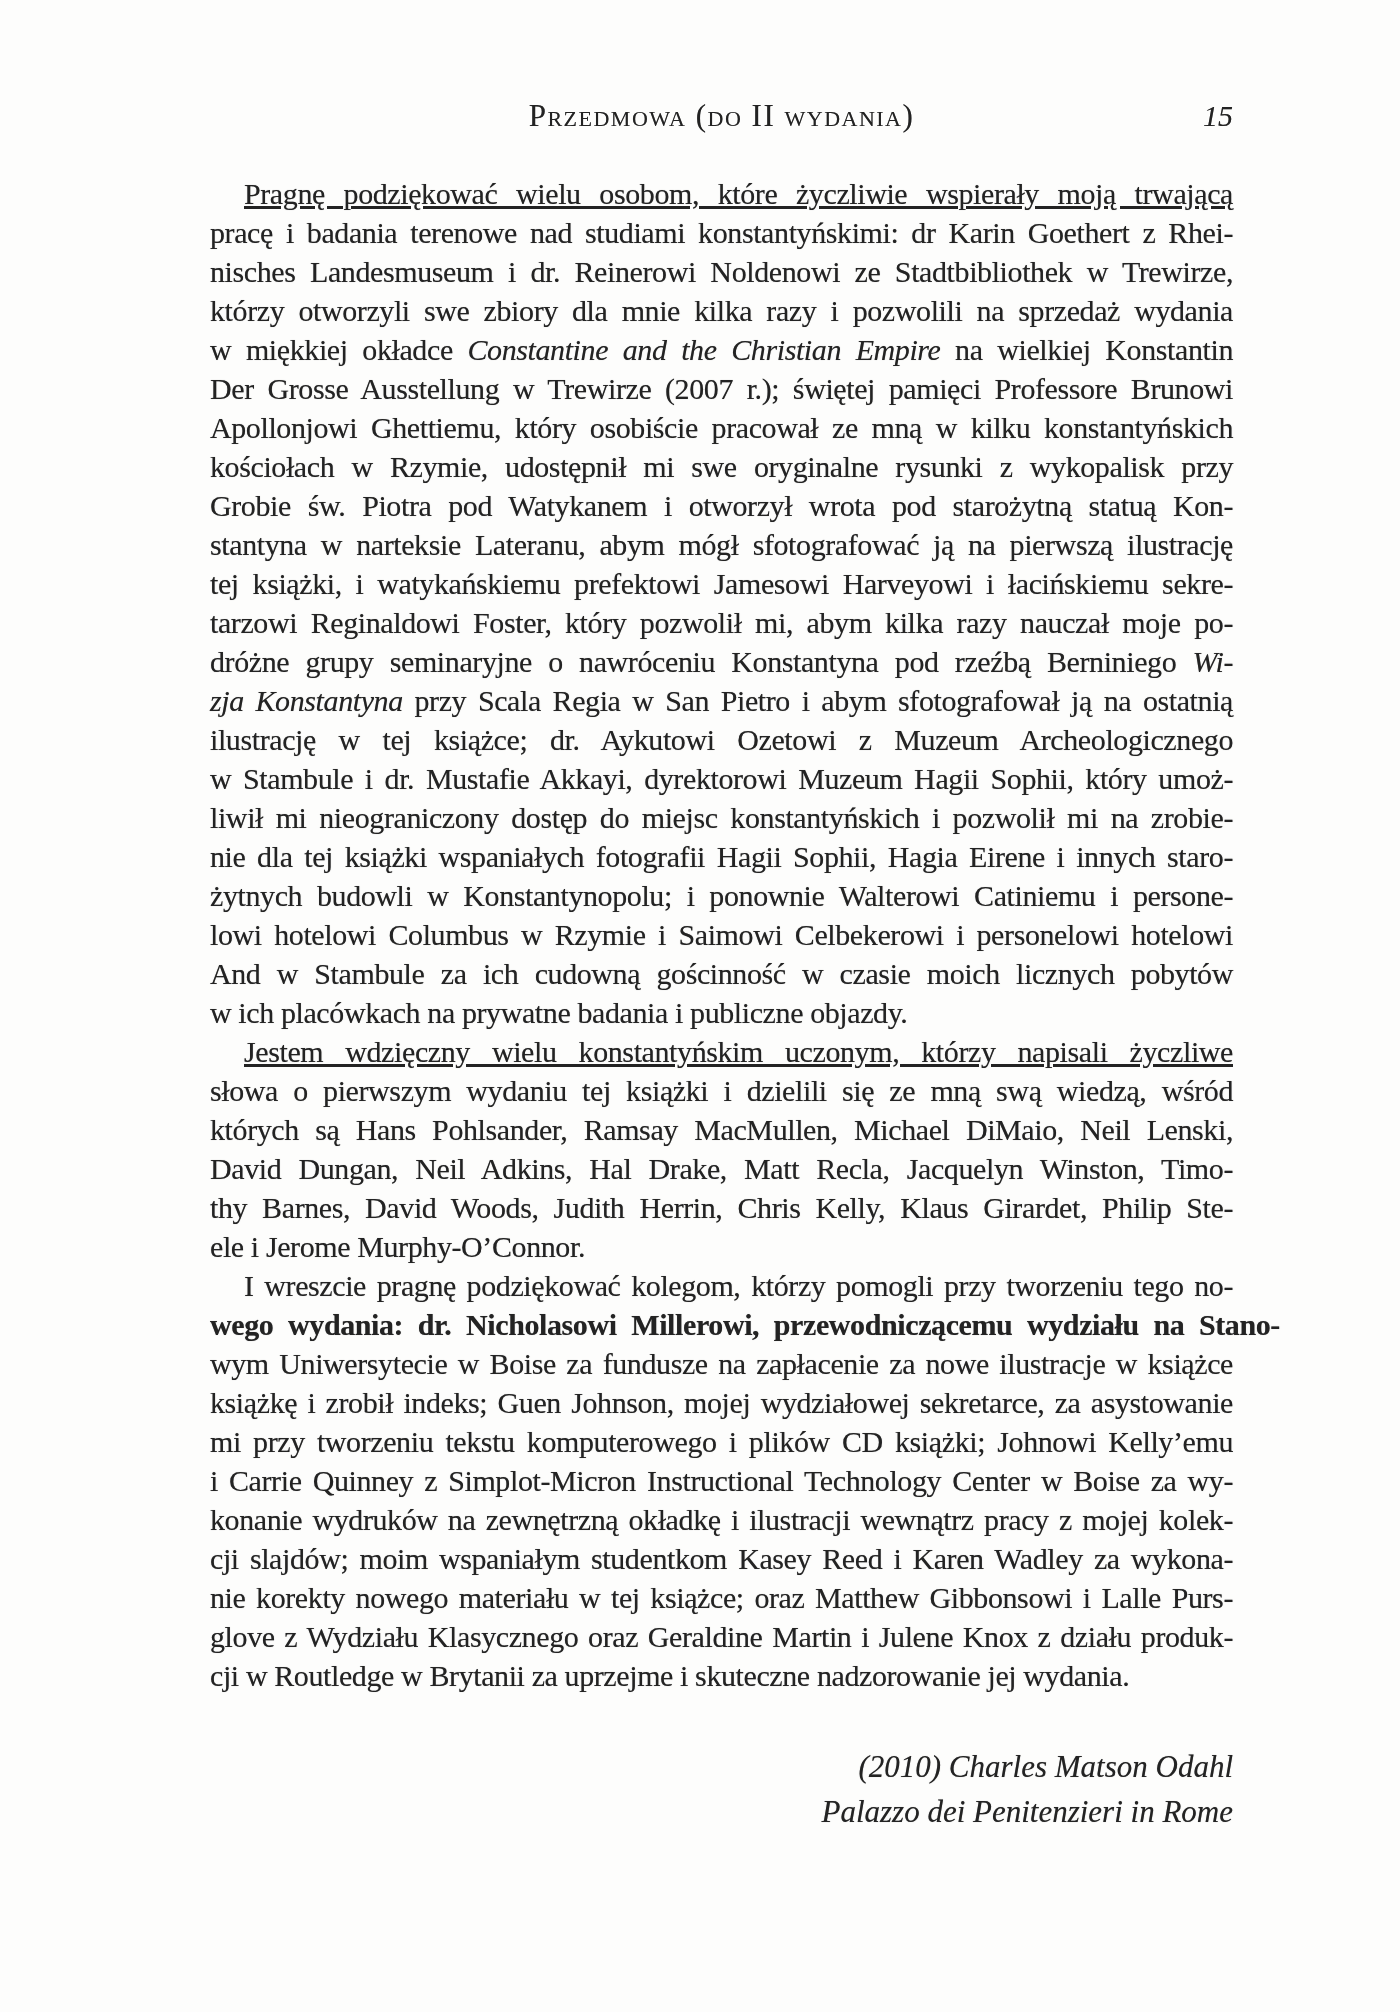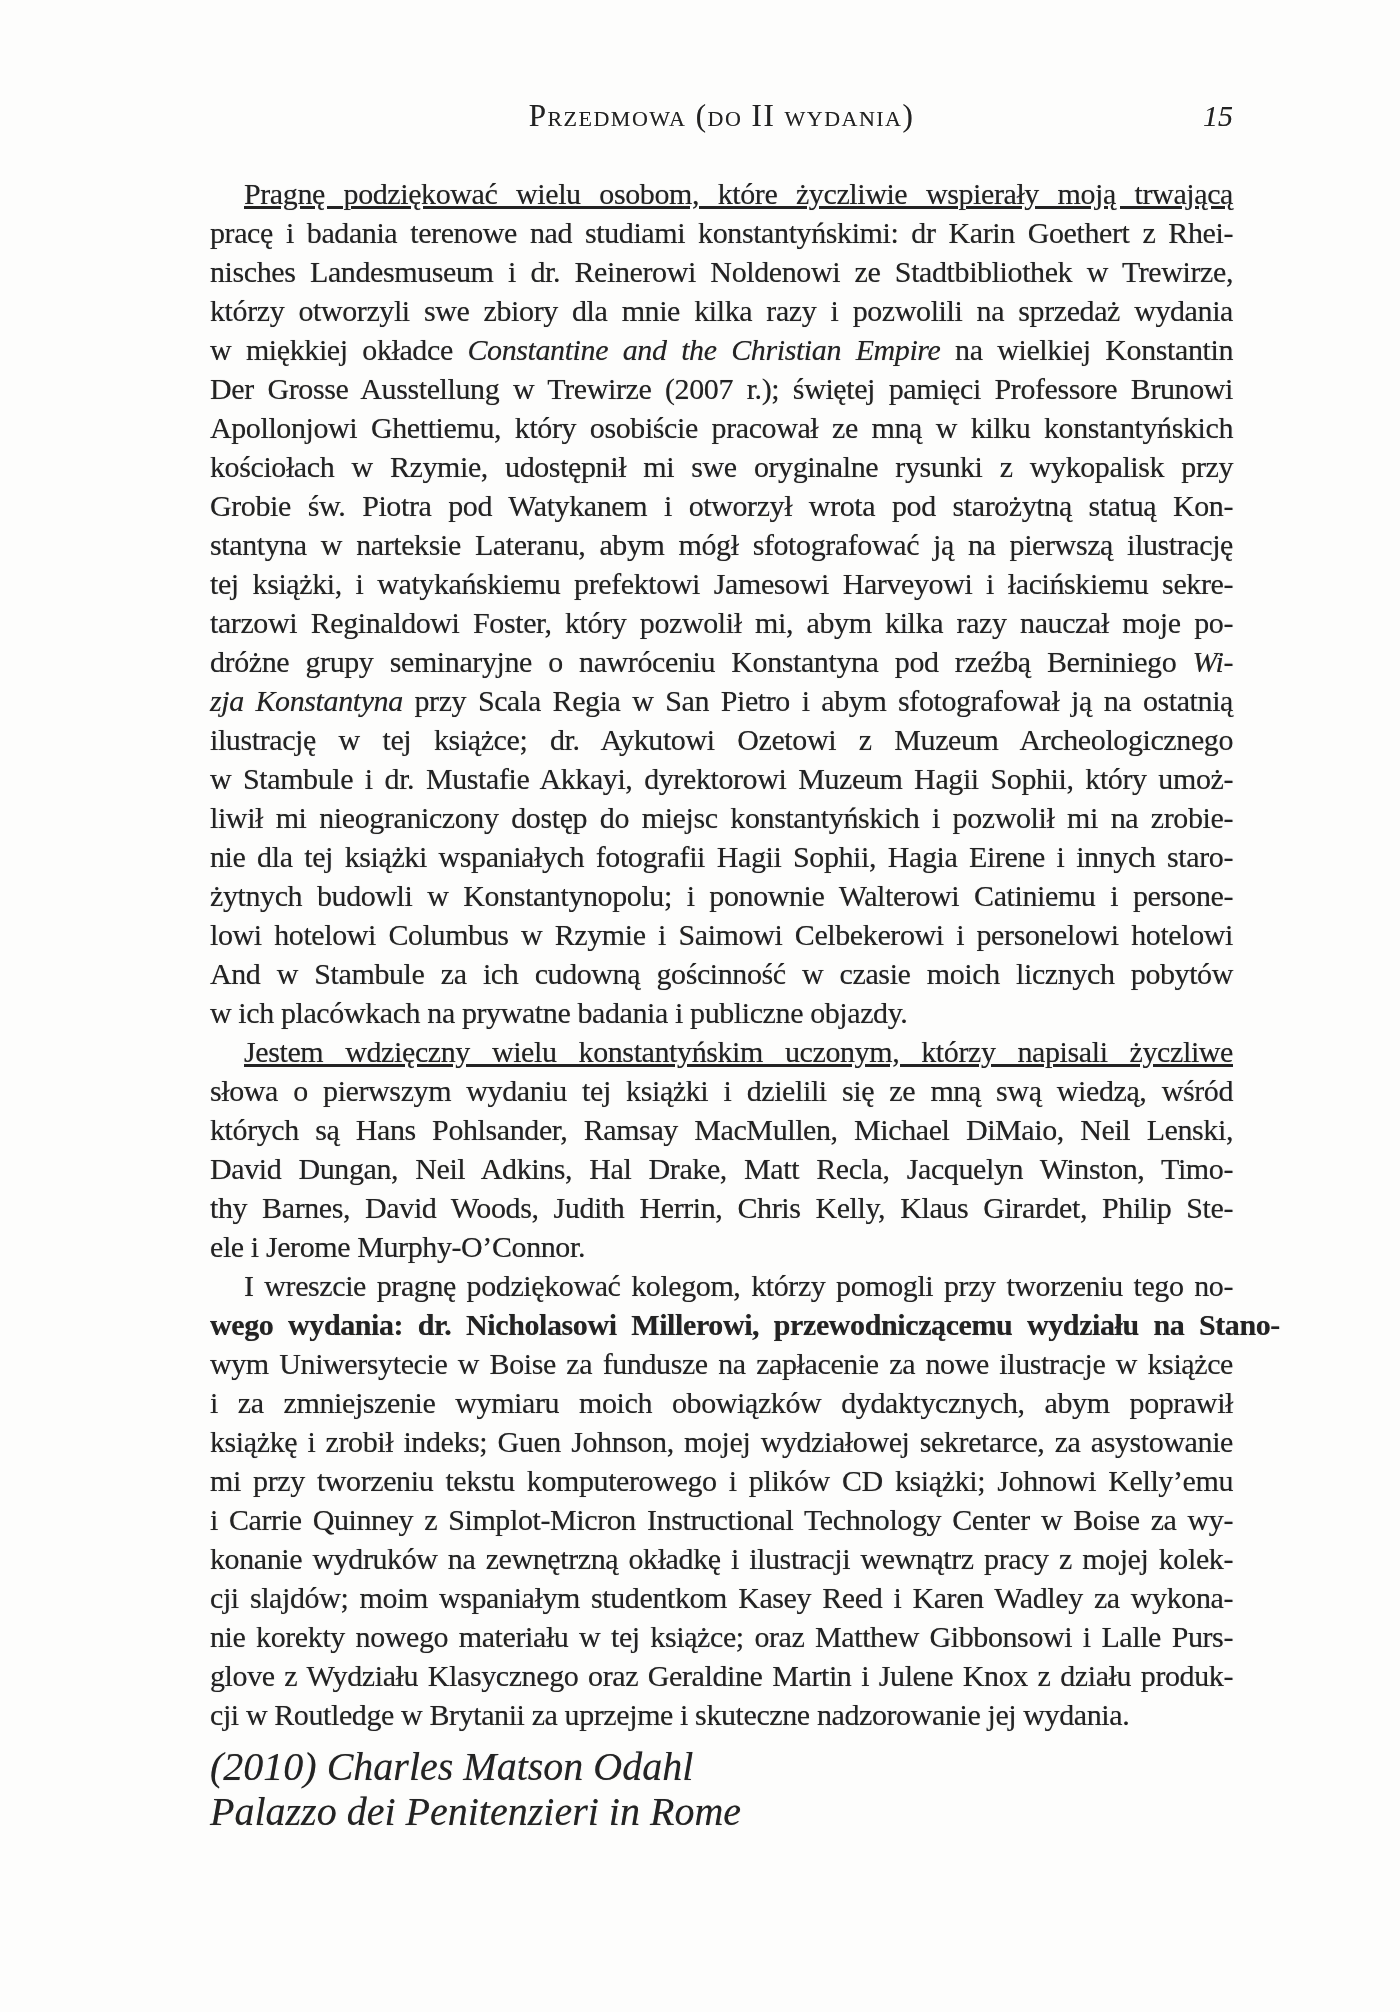--- a/index.html
+++ b/index.html
@@ -38,22 +38,22 @@
   }
   .line{
     white-space:nowrap;
     height:39px;line-height:39px;
     overflow:visible;
   }
   .line.indent{padding-left:34px;}
   .it{font-style:italic;}
   .signature{
     position:absolute;left:210px;top:1744px;width:1023px;
-    text-align:left;
-    font-style:italic;font-size:40px;line-height:45px;
+    text-align:right;
+    font-style:italic;font-size:31px;line-height:45px;
     text-shadow:0 0 .7px rgba(30,30,30,.5);
   }
 </style>
 </head>
 <body style="background: rgb(253, 253, 252);">
 
 <div class="page" style="--ink: #232323;">
 
   <div class="header-row">
     <span class="header-title">Przedmowa (do II wydania)</span>
@@ -85,21 +85,20 @@
       <div class="line last"><span>w ich placówkach na prywatne badania i publiczne objazdy.</span></div>
       <div class="line indent" style="word-spacing: 14.9018px; text-decoration: underline;"><span>Jestem wdzięczny wielu konstantyńskim uczonym, którzy napisali życzliwe</span></div>
       <div class="line" style="word-spacing: 8.13221px;"><span>słowa o pierwszym wydaniu tej książki i dzielili się ze mną swą wiedzą, wśród</span></div>
       <div class="line" style="word-spacing: 9.23958px;"><span>których są Hans Pohlsander, Ramsay MacMullen, Michael DiMaio, Neil Lenski,</span></div>
       <div class="line" style="word-spacing: 10.0312px;"><span>David Dungan, Neil Adkins, Hal Drake, Matt Recla, Jacquelyn Winston, Timo-</span></div>
       <div class="line" style="word-spacing: 7.88068px;"><span>thy Barnes, David Woods, Judith Herrin, Chris Kelly, Klaus Girardet, Philip Ste-</span></div>
       <div class="line last"><span>ele i Jerome Murphy-O’Connor.</span></div>
       <div class="line indent" style="word-spacing: 3.59531px;"><span>I wreszcie pragnę podziękować kolegom, którzy pomogli przy tworzeniu tego no-</span></div>
       <div class="line" style="word-spacing: 7.54297px; font-weight: bold;"><span>wego wydania: dr. Nicholasowi Millerowi, przewodniczącemu wydziału na Stano-</span></div>
       <div class="line" style="word-spacing: 3.36849px;"><span>wym Uniwersytecie w Boise za fundusze na zapłacenie za nowe ilustracje w książce</span></div>
-      <div class="line" style="word-spacing: 12.8164px;"><span>i za zmniejszenie wymiaru moich obowiązków dydaktycznych, abym poprawił</span></div>
       <div class="line" style="word-spacing: 3.15px;"><span>książkę i zrobił indeks; Guen Johnson, mojej wydziałowej sekretarce, za asystowanie</span></div>
       <div class="line" style="word-spacing: 5.0625px;"><span>mi przy tworzeniu tekstu komputerowego i plików CD książki; Johnowi Kelly’emu</span></div>
       <div class="line" style="word-spacing: 3.97301px;"><span>i Carrie Quinney z Simplot-Micron Instructional Technology Center w Boise za wy-</span></div>
       <div class="line" style="word-spacing: 3.17756px;"><span>konanie wydruków na zewnętrzną okładkę i ilustracji wewnątrz pracy z mojej kolek-</span></div>
       <div class="line" style="word-spacing: 4.00852px;"><span>cji slajdów; moim wspaniałym studentkom Kasey Reed i Karen Wadley za wykona-</span></div>
       <div class="line" style="word-spacing: 3.52865px;"><span>nie korekty nowego materiału w tej książce; oraz Matthew Gibbonsowi i Lalle Purs-</span></div>
       <div class="line" style="word-spacing: 2.61979px;"><span>glove z Wydziału Klasycznego oraz Geraldine Martin i Julene Knox z działu produk-</span></div>
       <div class="line last"><span>cji w Routledge w Brytanii za uprzejme i skuteczne nadzorowanie jej wydania.</span></div>
     </div>
 

